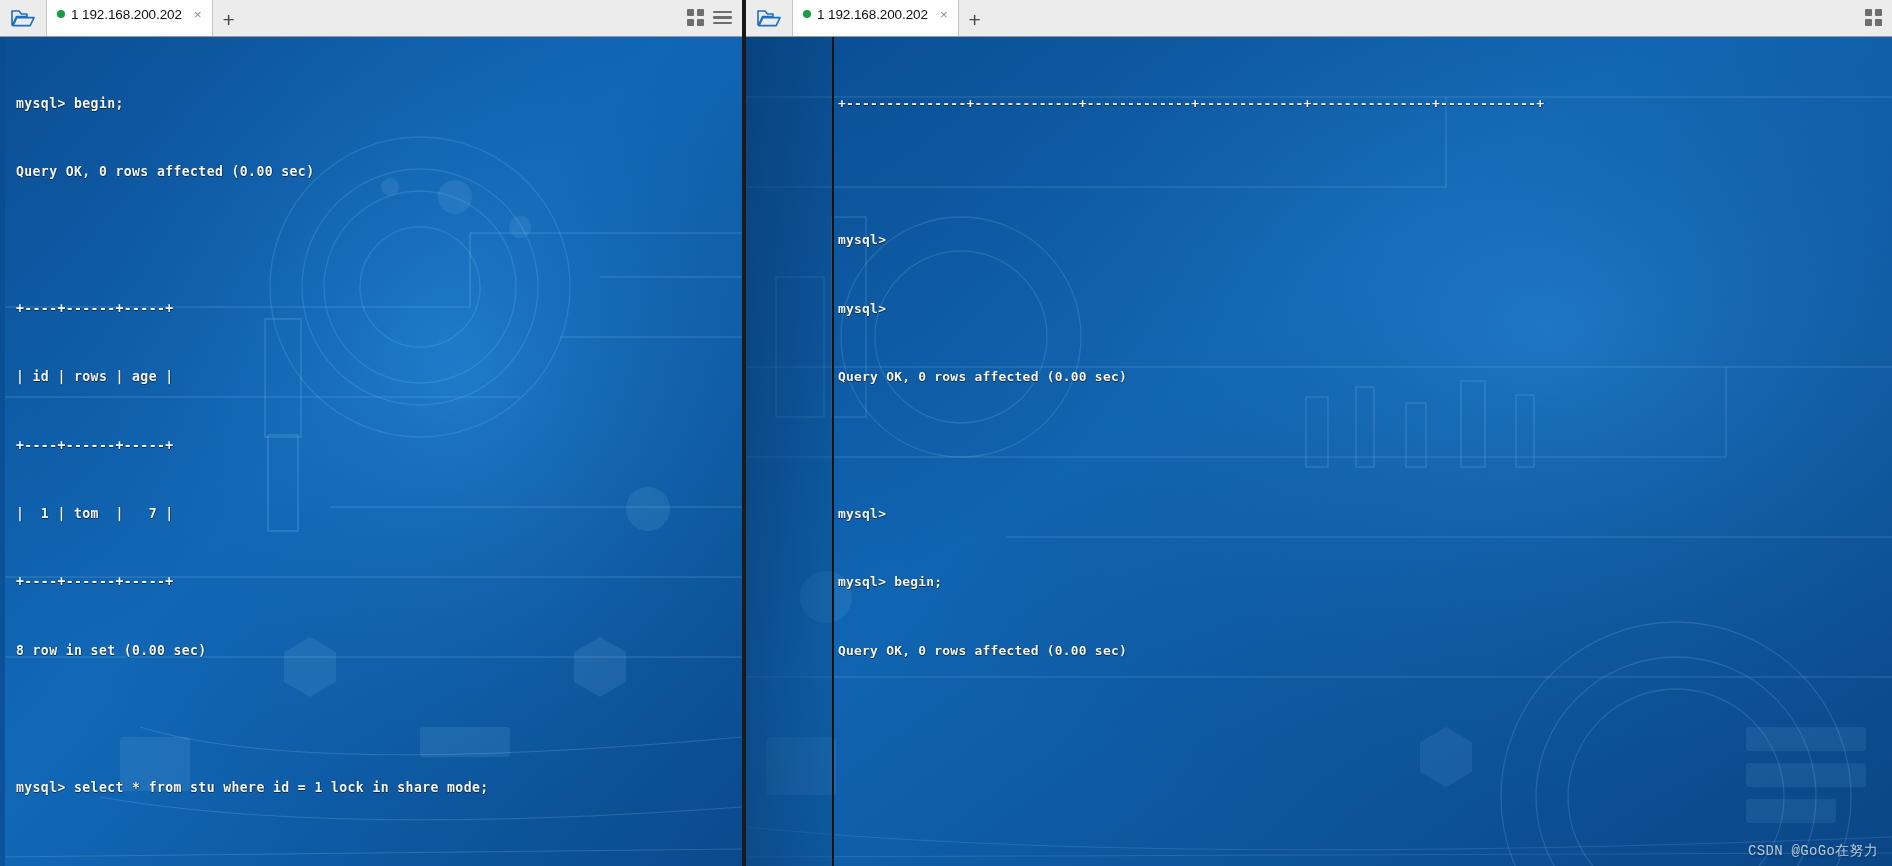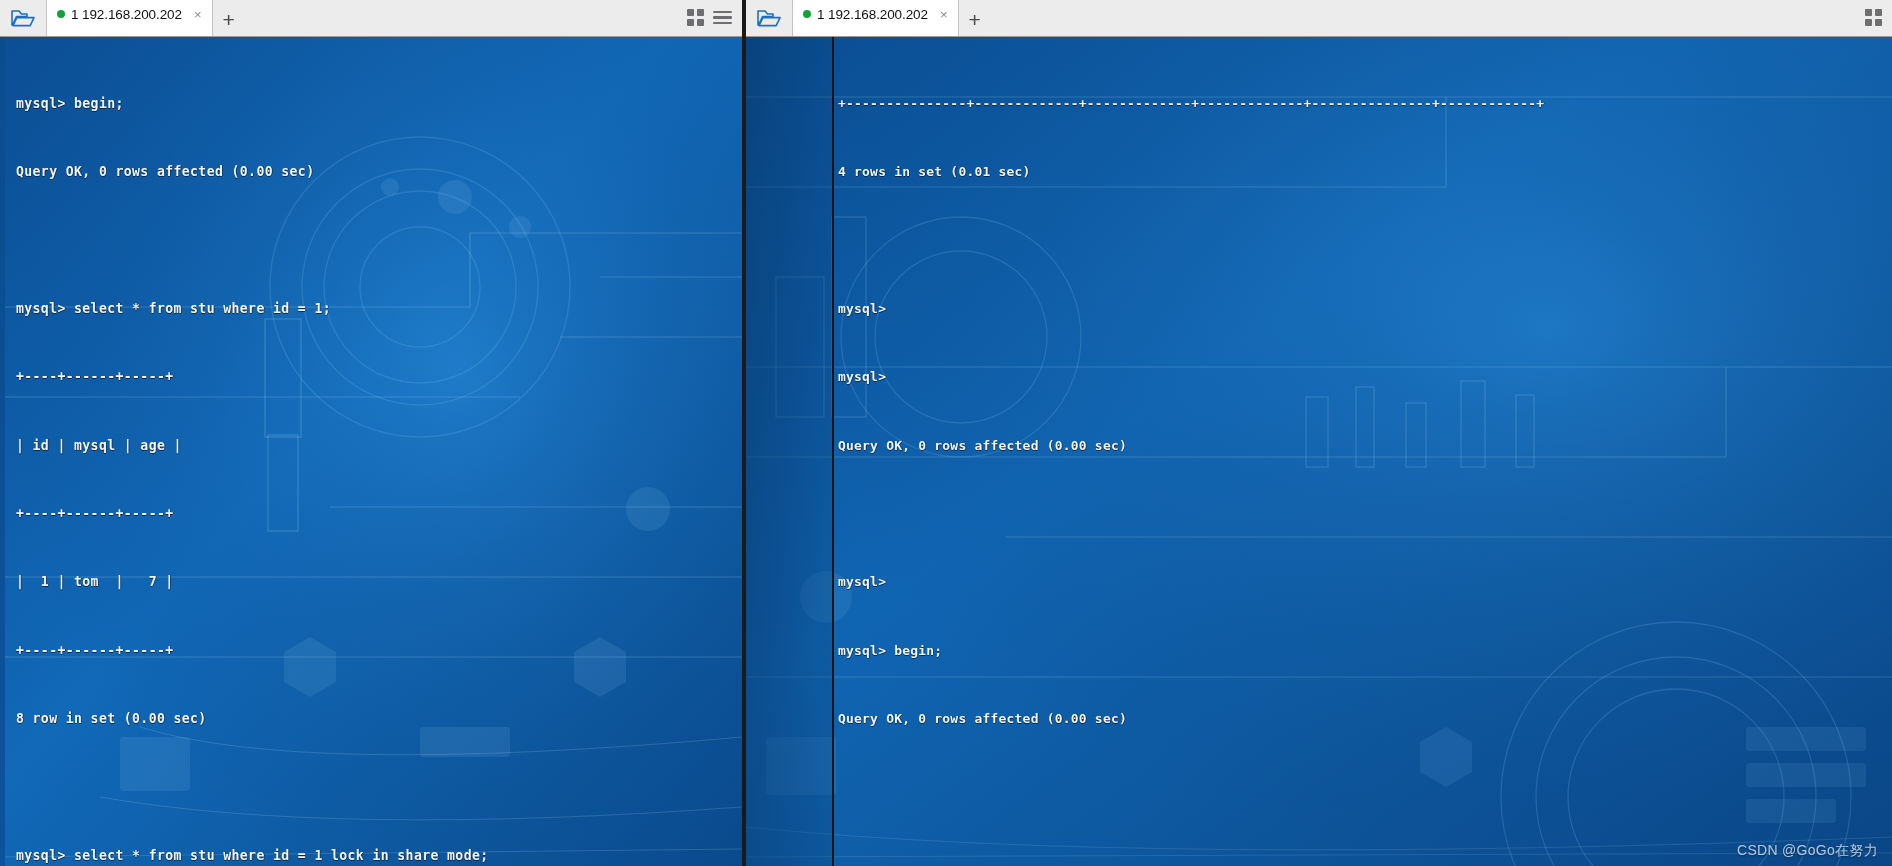--- a/index.html
+++ b/index.html
@@ -99,21 +99,21 @@
     position:absolute; left:0; top:0; bottom:0; width:5px;
     background:linear-gradient(180deg,#0a4d8f,#0b539c);
   }
   .pane-right .term-gutter {
     position:absolute; left:0; top:0; bottom:0; width:88px;
     background:linear-gradient(90deg, rgba(8,58,110,.55), rgba(10,70,130,.30));
     border-right:2px solid #141414;
   }
   .watermark {
     position:absolute; right:14px; bottom:6px;
-    font-family:Liberation Sans, sans-serif;
+    font-family:Liberation Mono, monospace;
     font-size:14px; color:#cfe0ef; opacity:.85;
     text-shadow:0 1px 2px rgba(0,0,0,.5);
     letter-spacing:.3px;
   }
 </style>
 </head>
 <body>
 
 <div class="app">
 
@@ -201,23 +201,22 @@
             <path d="M100 760 Q330 800 742 770"></path>
             <path d="M0 820 L742 812"></path>
           </g>
         </svg>
       </div>
       <div class="term-leftedge"></div>
       <div class="term-inner">
         <div class="line">mysql&gt; begin;</div>
         <div class="line">Query OK, 0 rows affected (0.00 sec)</div>
         <div class="line"></div>
-        <div class="line">mysql&gt; select * from stu where id = 1;</div>
         <div class="line">+----+------+-----+</div>
-        <div class="line">| id | mysql | age |</div>
+        <div class="line">| id | rows | age |</div>
         <div class="line">+----+------+-----+</div>
         <div class="line">|  1 | tom  |   7 |</div>
         <div class="line">+----+------+-----+</div>
         <div class="line">8 row in set (0.00 sec)</div>
         <div class="line"></div>
         <div class="line">mysql&gt; select * from stu where id = 1 lock in share mode;</div>
         
         
         
         
@@ -309,21 +308,20 @@
           </g>
           <g stroke="#bfe4fb" stroke-opacity=".14" stroke-width="1" fill="none">
             <path d="M0 790 Q400 830 1146 800"></path>
             <path d="M0 820 L1146 816"></path>
           </g>
         </svg>
       </div>
       <div class="term-gutter"></div>
       <div class="term-inner" style="padding-left:92px;">
         <div class="line">+---------------+-------------+-------------+-------------+---------------+------------+</div>
-        <div class="line">4 rows in set (0.01 sec)</div>
         <div class="line"></div>
         <div class="line">mysql&gt;</div>
         <div class="line">mysql&gt;</div>
         <div class="line">Query OK, 0 rows affected (0.00 sec)</div>
         <div class="line"></div>
         <div class="line">mysql&gt;</div>
         <div class="line">mysql&gt; begin;</div>
         <div class="line">Query OK, 0 rows affected (0.00 sec)</div>
         
         

